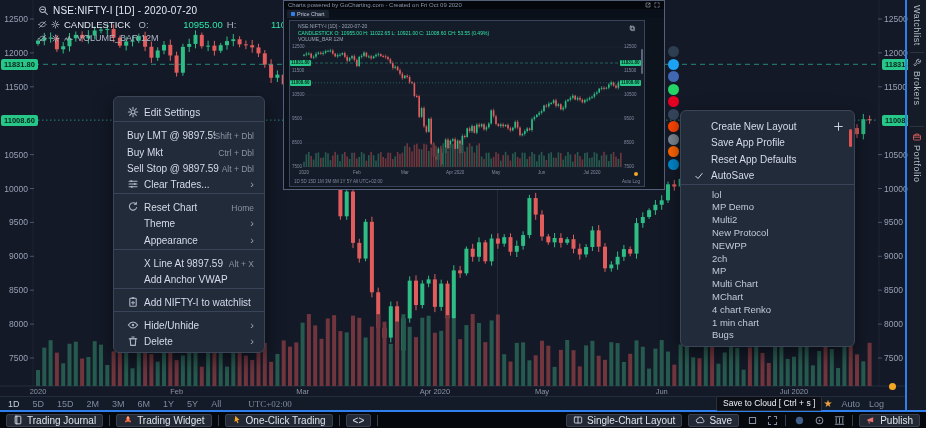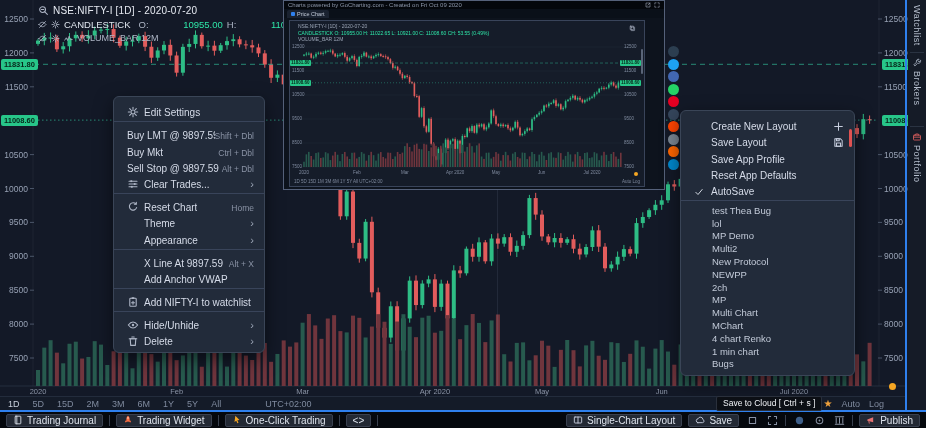--- a/index.html
+++ b/index.html
@@ -64,21 +64,21 @@
   .soc{width:11px;height:11px;border-radius:50%;}
   
   .tooltip{position:absolute;left:716px;top:396px;z-index:9;background:#0c0f15;border:1px solid #2a303c;
            color:#f2f4f8;font-size:8.5px;padding:1px 6px 2px;border-radius:2px;white-space:nowrap;}
   
   .tfbar{position:absolute;left:0;top:396px;width:906px;height:14px;background:#141b28;
          border-top:1px solid #232c3c;display:flex;align-items:center;padding:0 8px;z-index:8;
          font-size:9px;color:#7f8a9e;}
   .tf{margin-right:13px;}
   .tf.first{color:#c8d0dd;}
-  .tz{margin-left:31px;}
+  .tz{margin-left:14px;font-family:Liberation Serif, serif;}
   .tf-right{margin-left:auto;display:flex;align-items:center;gap:9px;margin-right:14px;}
   .star{color:#f2a33c;font-size:10px;line-height:1;}
   
   .blue-h{position:absolute;left:0;top:410px;width:926px;height:2px;background:#2f80ed;z-index:8;}
   .blue-v{position:absolute;left:905px;top:0;width:2px;height:410px;background:#2f80ed;z-index:8;}
   
   .bbar{position:absolute;left:0;top:412px;width:926px;height:16px;background:#05080d;z-index:9;
         display:flex;align-items:center;padding:0 3px;}
   .chip{display:flex;align-items:center;gap:4px;background:#232934;border:1px solid #3a4150;
         border-radius:2px;height:13px;padding:0 6px;font-size:10px;color:#dde3ec;margin:0 3px;white-space:nowrap;}
@@ -1225,53 +1225,40 @@
           <span class="lab">Create New Layout</span>
           <span class="sp"></span>
           <span class="icn">
             <svg width="11" height="11" viewBox="0 0 12 12" fill="none" stroke="#c7cede" stroke-width="1.1" stroke-linecap="round" stroke-linejoin="round">
               <path d="M6 1.8v8.4M1.8 6h8.4"></path>
             </svg>
           </span>
         </div>
         <div class="menu-row lm-row">
           <span class="ibox"></span>
-          <span class="lab">Save Layout</span>
-          <span class="sp"></span>
-          <span class="icn">
-            <svg width="11" height="11" viewBox="0 0 12 12" fill="none" stroke="#c7cede" stroke-width="1.1" stroke-linecap="round" stroke-linejoin="round">
-              <path d="M2 2h6.2L10 3.8V10H2V2Z"></path>
-              <rect x="3.8" y="6.6" width="4.4" height="3.4"></rect>
-              <rect x="3.8" y="2" width="3" height="2.2"></rect>
-            </svg>
-          </span>
-        </div>
-        <div class="menu-row lm-row">
-          <span class="ibox"></span>
           <span class="lab">Save App Profile</span>
           <span class="sp"></span>
         </div>
         <div class="menu-row lm-row">
           <span class="ibox"></span>
           <span class="lab">Reset App Defaults</span>
           <span class="sp"></span>
         </div>
         <div class="menu-row lm-row">
           <span class="ibox">
             <svg width="10" height="10" viewBox="0 0 12 12" fill="none" stroke="#dfe5ee" stroke-width="1.1" stroke-linecap="round" stroke-linejoin="round">
               <path d="M2.2 6.4 4.8 9l5-6"></path>
             </svg>
           </span>
           <span class="lab">AutoSave</span>
           <span class="sp"></span>
         </div>
       </div>
     <div class="menu-div"></div>
     <div id="saved-list">
-        <div class="saved-row">test Thea Bug</div>
         <div class="saved-row">lol</div>
         <div class="saved-row">MP Demo</div>
         <div class="saved-row">Multi2</div>
         <div class="saved-row">New Protocol</div>
         <div class="saved-row">NEWPP</div>
         <div class="saved-row">2ch</div>
         <div class="saved-row">MP</div>
         <div class="saved-row">Multi Chart</div>
         <div class="saved-row">MChart</div>
         <div class="saved-row">4 chart Renko</div>

